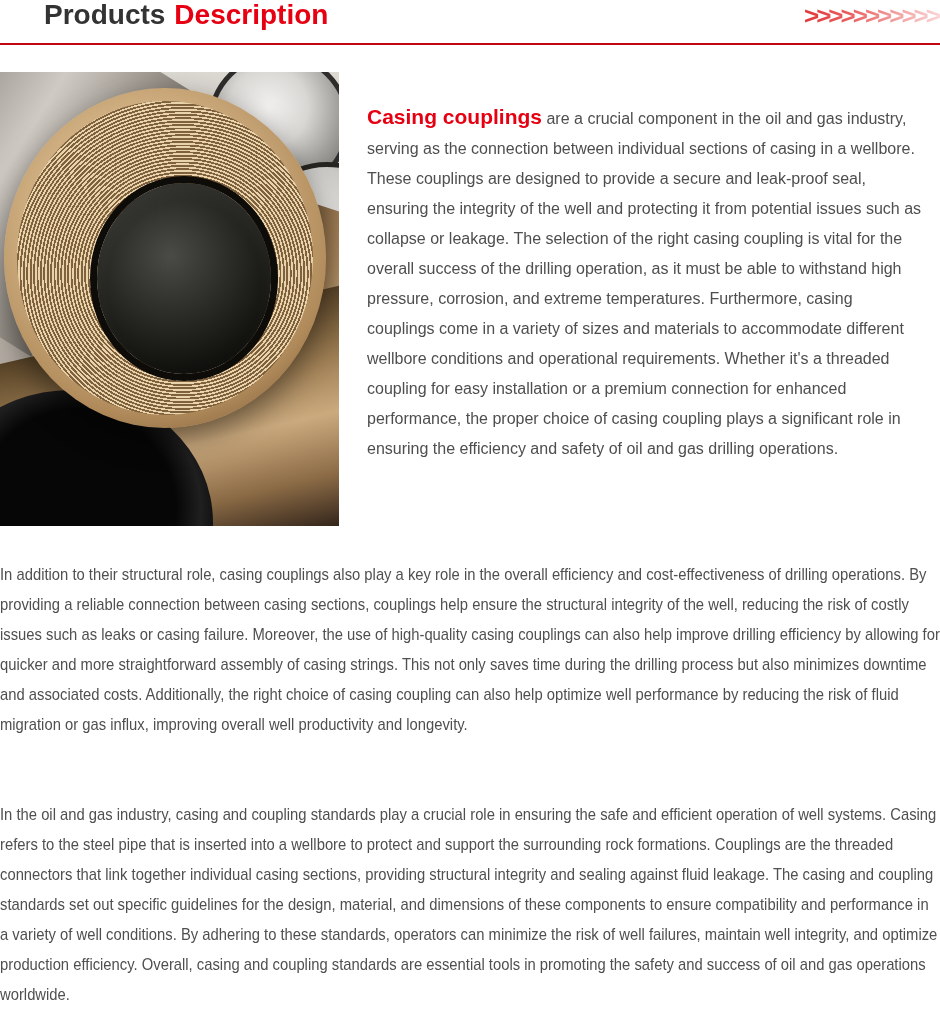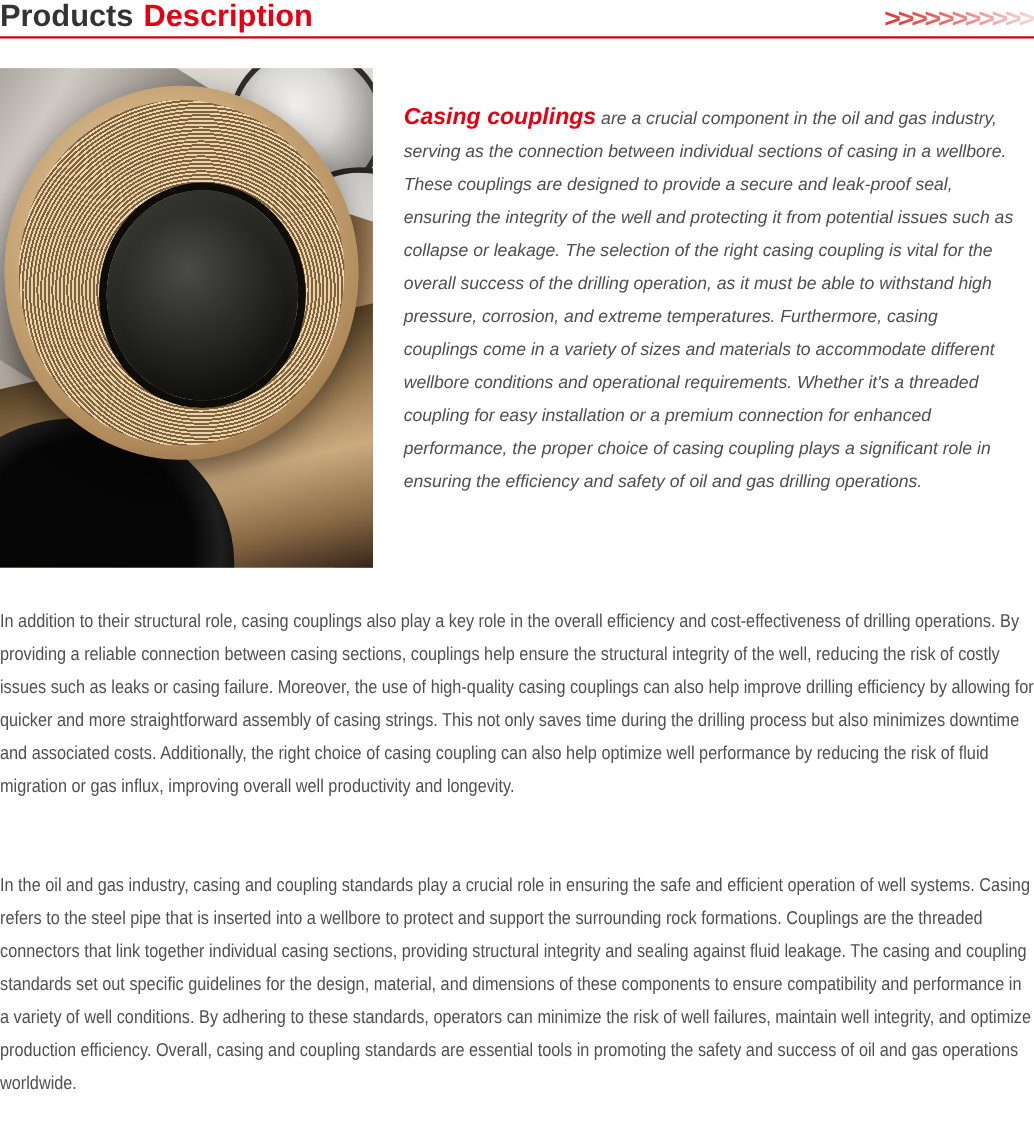--- a/index.html
+++ b/index.html
@@ -5,21 +5,21 @@
   * { box-sizing: border-box; }
   html, body { margin: 0; padding: 0; }
   body {
     width: 940px; height: 1026px; overflow: hidden;
     background: #ffffff;
     font-family: "Liberation Sans", sans-serif;
     color: #4f4f4f;
   }
 
   
-  .page-header { display: flex; justify-content: space-between; align-items: flex-start; height: 33px; }
+  .page-header { display: flex; justify-content: space-between; align-items: flex-start; height: 43px; padding-left: 44px; }
   .page-header h1 { margin: 0; font-size: 28px; line-height: 30px; font-weight: 700; letter-spacing: 0; }
   .title-primary { color: #333333; }
   .title-accent  { color: #e60012; margin-left: 9px; }
   .chevrons {
     font-weight: 700; font-size: 26px; line-height: 28px; letter-spacing: -3px;
     padding-right: 2px; margin-top: 2px;
     background: linear-gradient(90deg, #e23535 0%, #e96262 35%, #f19b9b 65%, #f9d6d6 100%);
     -webkit-background-clip: text; background-clip: text;
     color: transparent;
     transform: scaleY(0.9);
@@ -52,21 +52,21 @@
     background: radial-gradient(circle at 52% 45%, #060606 48%, #1f1f1f 60%, #0a0a0a 70%, #2b2b2b 82%, #050505 100%); }
   .ph-coupling { position: absolute; left: 4px; top: 16px; width: 322px; height: 340px; border-radius: 50%;
     background: radial-gradient(circle at 44% 40%, #e2c99e 0%, #d2b285 40%, #b08a5a 70%, #7c5c3a 90%, #5d442a 100%);
     box-shadow: 0 12px 30px rgba(0,0,0,0.45); }
   .ph-threads { position: absolute; inset: 13px; border-radius: 50%;
     background: repeating-radial-gradient(circle at 56% 55%, #e9d3aa 0px, #e9d3aa 1.6px, #80613e 1.6px, #80613e 3.4px); }
   .ph-bore { position: absolute; left: 29%; top: 28%; width: 54%; height: 56%; border-radius: 50%;
     box-shadow: 0 0 0 7px #0e0c08, inset 0 8px 16px rgba(255,255,255,0.07);
     background: radial-gradient(circle at 42% 38%, #4a4a46 0%, #2e2e2a 35%, #131310 70%, #000000 100%); }
 
-  .intro { margin-left: 28px; padding-top: 30px; width: 556px; font-style: italic; }
+  .intro { margin-left: 28px; padding-top: 30px; width: 556px; }
   .intro p { margin: 0; font-size: 16px; line-height: 30px; color: #4e4e4e; }
   .intro-lead { color: #e60012; font-weight: 700; font-size: 21px; }
 
   
   .body-para {
     margin: 0; font-size: 17px; line-height: 30px; color: #4f4f4f;
     width: 1080px; transform: scaleX(0.8704); transform-origin: 0 0;
   }
   .para-2 { margin-top: 34px; }
   .para-3 { margin-top: 60px; }

